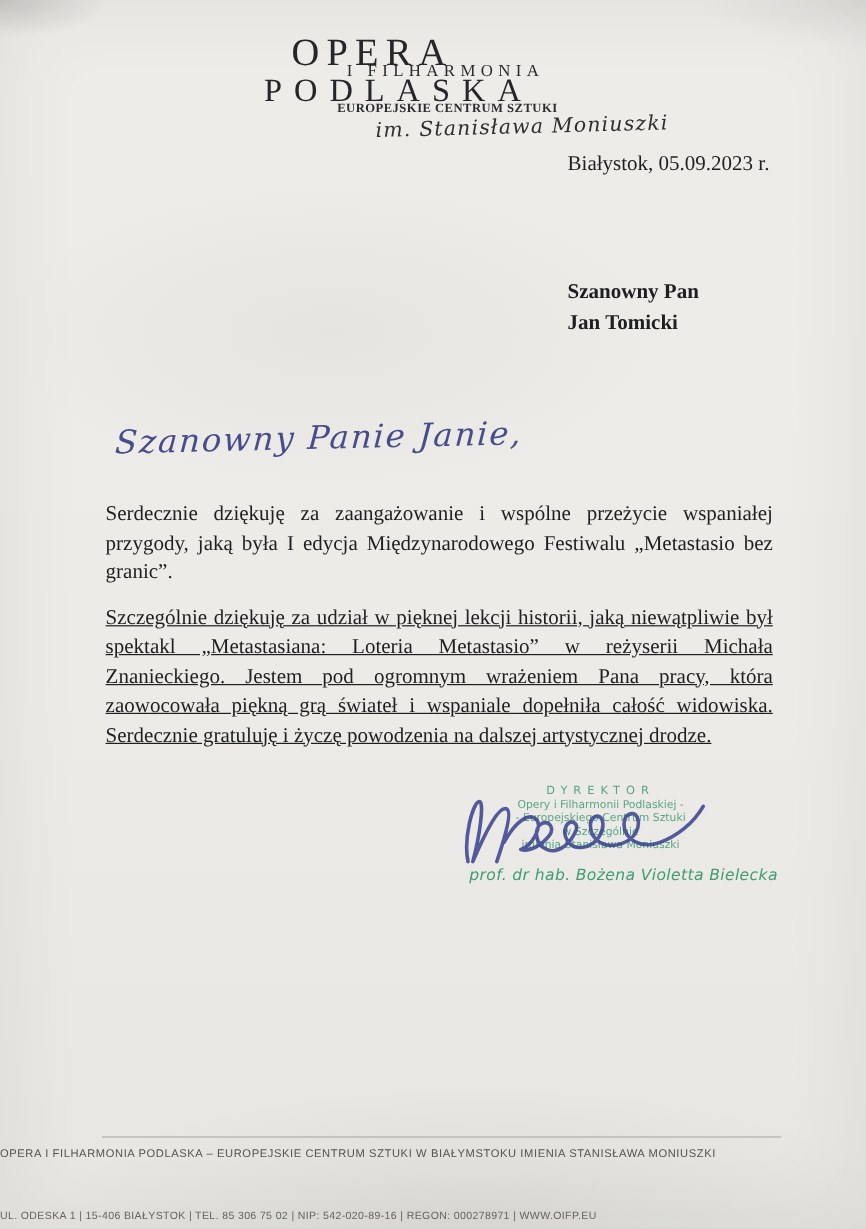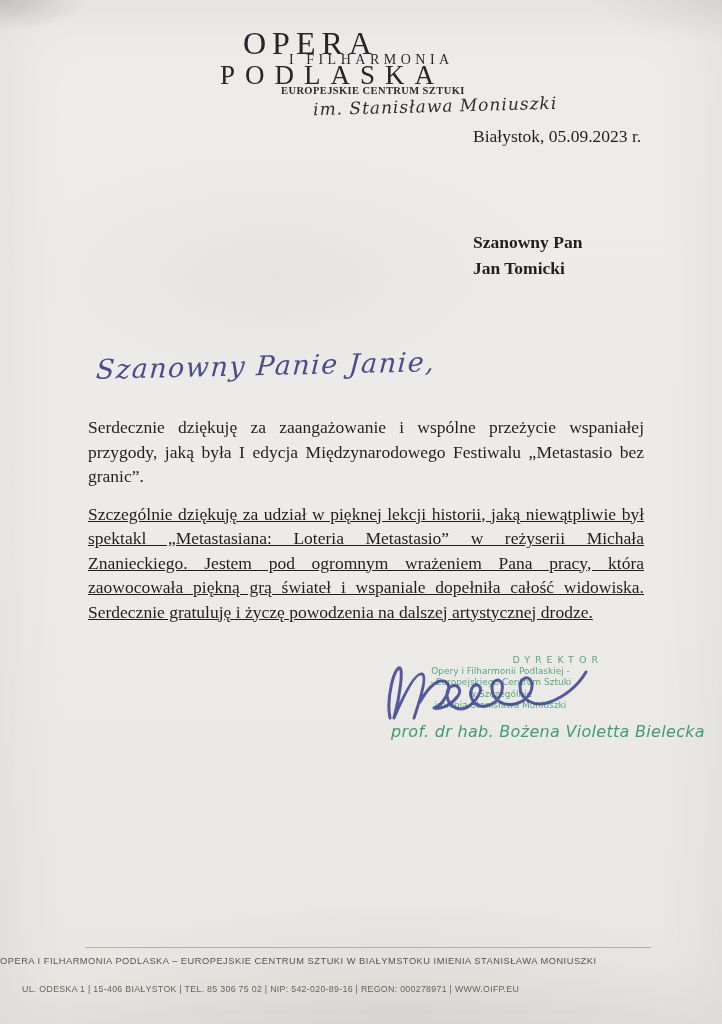--- a/index.html
+++ b/index.html
@@ -53,35 +53,35 @@
 
   .closing{left:341px;top:629px;font-size:17.5px;white-space:nowrap;}
 
   
   .stamp{
     left:398px;top:654px;width:205px;
     font-family:"DejaVu Sans", sans-serif;
     font-size:9px;line-height:11.5px;text-align:center;
     color:#439b74;opacity:0.88;
   }
-  .stamp .l0{letter-spacing:5px;font-size:9.5px;text-align:right;}
+  .stamp .l0{letter-spacing:5px;font-size:9.5px;}
   .sig-svg{left:382px;top:660px;}
   .signatory{
     left:391px;top:722px;
     font-family:"DejaVu Sans", sans-serif;
-    font-style:italic;font-size:16px;letter-spacing:0.3px;
+    font-style:italic;font-size:13px;letter-spacing:0.3px;
     color:#3f9c70;white-space:nowrap;
   }
 
   
   .footer-rule{left:85px;top:947px;width:566px;height:1px;background:#b2afa9;}
   .footer-line{left:0;top:956px;width:573px;
     font-family:Liberation Sans, sans-serif;
     font-size:9.3px;letter-spacing:0.5px;color:#55524e;white-space:nowrap;}
-  .footer-line2{top:984px;font-size:8.8px;letter-spacing:0.3px;color:#66635d;margin-left:22px;}
+  .footer-line2{top:1008px;font-size:8.8px;letter-spacing:0.3px;color:#66635d;}
 </style>
 </head>
 <body>
 
 <div class="page">
 
   <div class="letterhead">
     <div class="abs lh-opera">OPERA</div>
     <div class="abs lh-filh">I FILHARMONIA</div>
     <div class="abs lh-podlaska">PODLASKA</div>

